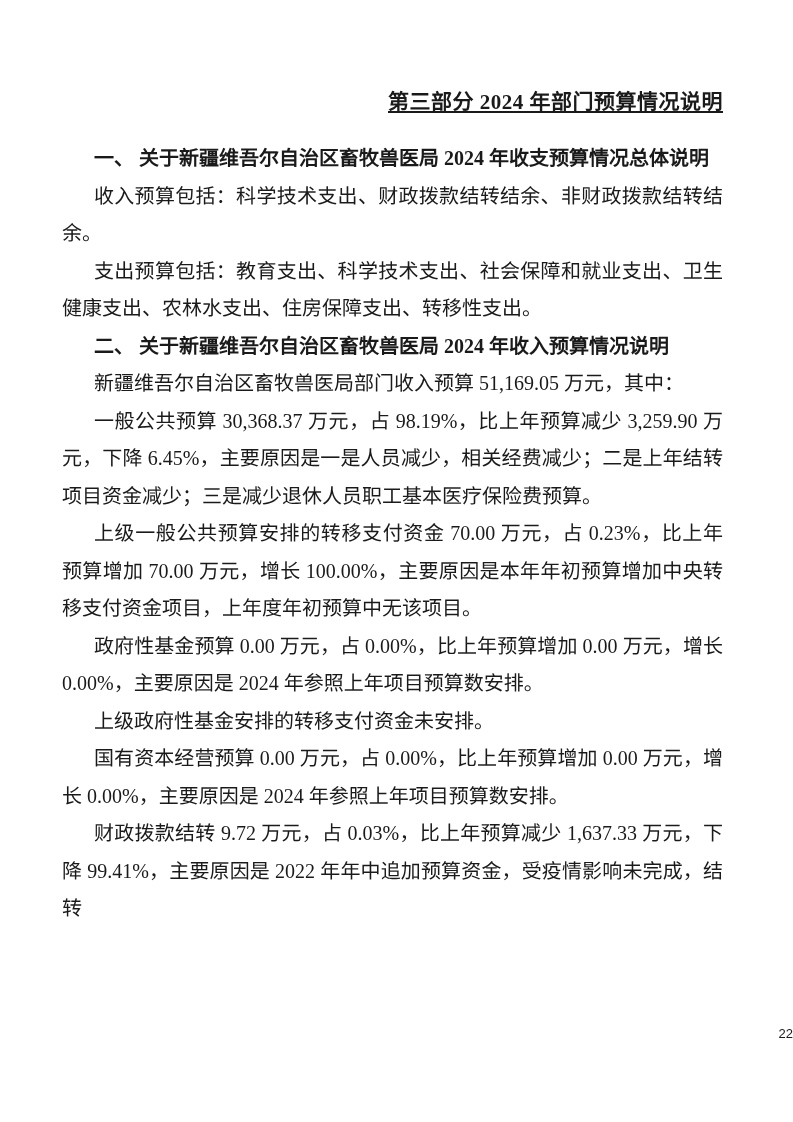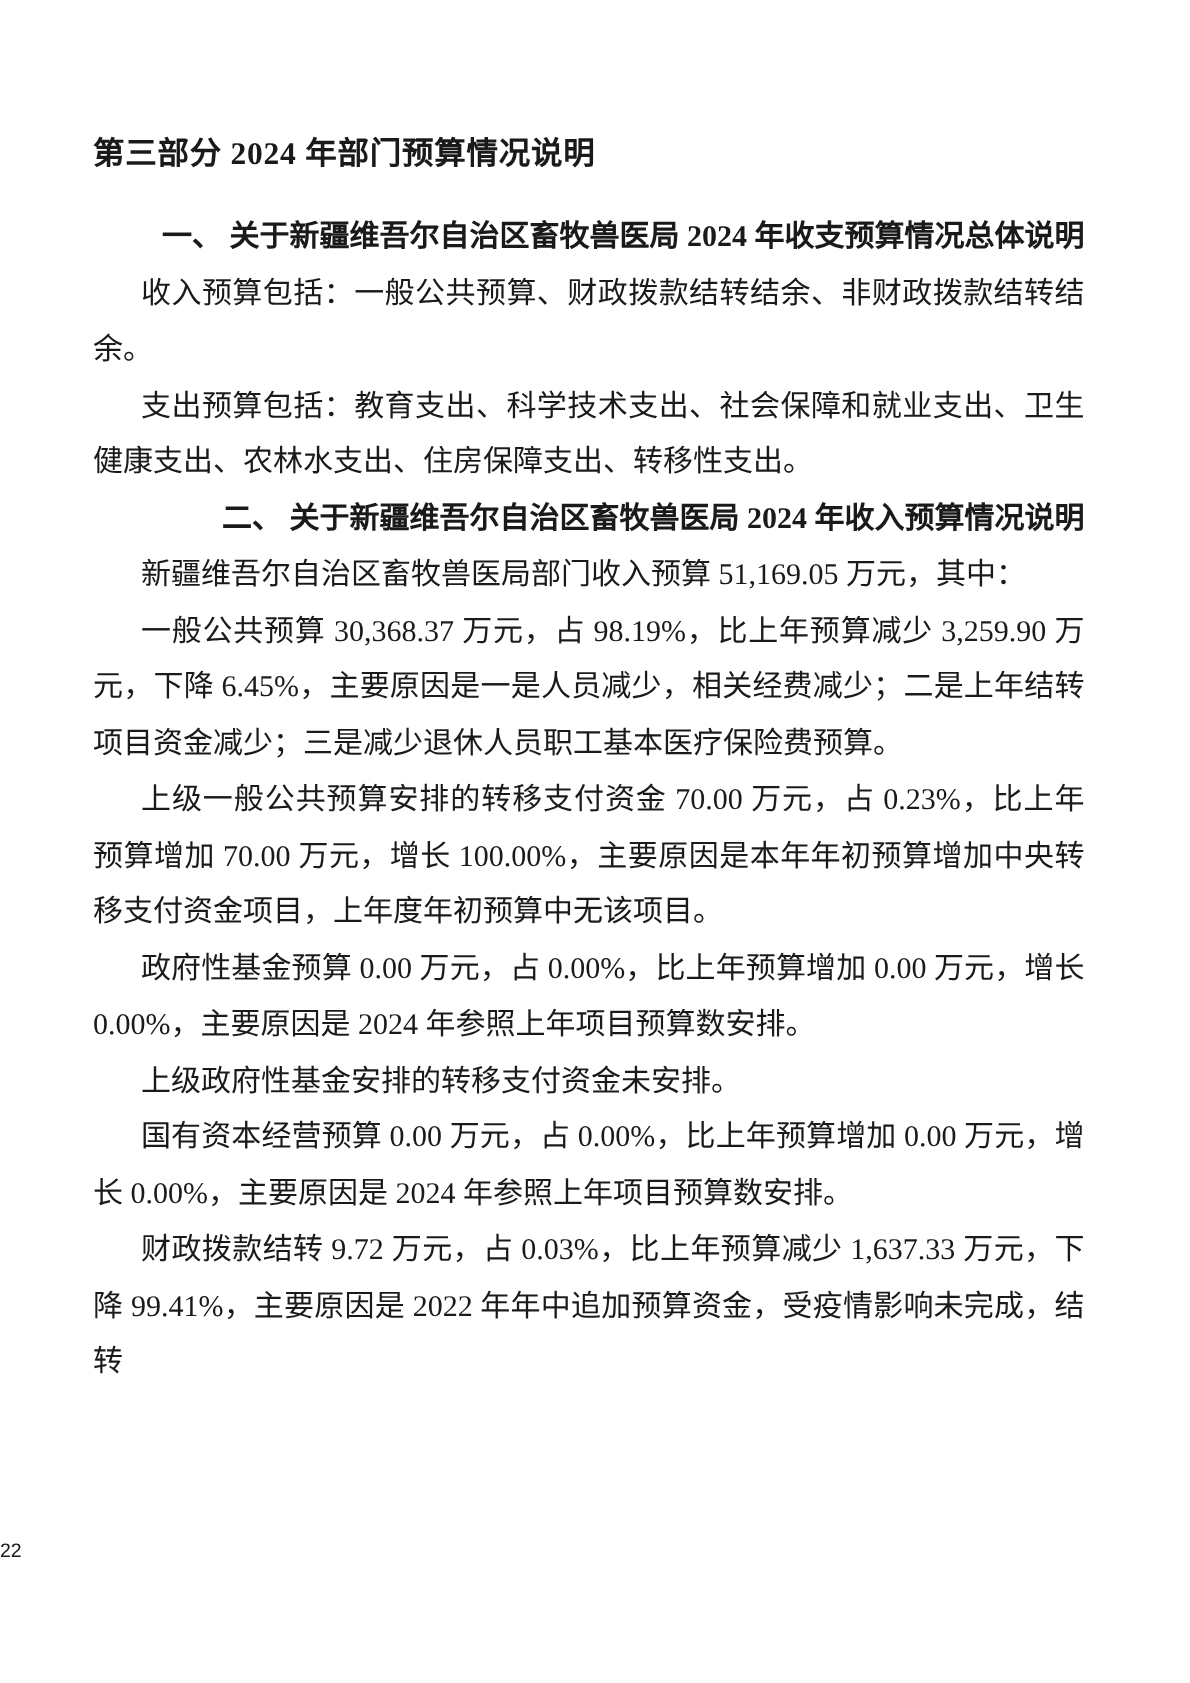--- a/index.html
+++ b/index.html
@@ -16,60 +16,61 @@
     font-family: "Liberation Serif", "DejaVu Serif", serif;
     color: #1a1a1a;
   }
   .content {
     padding: 88px 70px 0 62px; 
   }
   .doc-title {
     font-size: 21px;
     font-weight: bold;
     line-height: 28px;
-    text-align: left;
+    text-align: right;
     margin: 0 0 24px 0;
     letter-spacing: 0.5px;
+    text-decoration: underline;
   }
   .block {
     margin: 0;
     font-size: 20px;
     line-height: 37.5px;
     text-align: justify;
     text-indent: 32px;
     word-break: break-all;
   }
   .heading {
     font-weight: bold;
-    text-align: right;
+    text-align: left;
   }
   .page-number {
     position: absolute;
     left: 0;
     bottom: 80px;
     width: 100%;
-    text-align: left;
+    text-align: right;
     font-size: 13px;
     line-height: 16px;
     font-family: "Liberation Sans", "DejaVu Sans", sans-serif;
     color: #1a1a1a;
   }
 </style>
 </head>
 <body>
 
 <div class="page">
   <div class="content">
 
     <h1 class="doc-title">第三部分 2024 年部门预算情况说明</h1>
 
     <p class="block heading">一、 关于新疆维吾尔自治区畜牧兽医局 2024 年收支预算情况总体说明</p>
 
 
-    <p class="block">收入预算包括：一般公共预算、财政拨款结转结余、非财政拨款结转结余。</p>
+    <p class="block">收入预算包括：科学技术支出、财政拨款结转结余、非财政拨款结转结余。</p>
 
     <p class="block">支出预算包括：教育支出、科学技术支出、社会保障和就业支出、卫生健康支出、农林水支出、住房保障支出、转移性支出。</p>
 
     <p class="block heading">二、 关于新疆维吾尔自治区畜牧兽医局 2024 年收入预算情况说明</p>
 
     <p class="block">新疆维吾尔自治区畜牧兽医局部门收入预算 51,169.05 万元，其中：</p>
 
     <p class="block">一般公共预算 30,368.37 万元，占 98.19%，比上年预算减少 3,259.90 万元，下降 6.45%，主要原因是一是人员减少，相关经费减少；二是上年结转项目资金减少；三是减少退休人员职工基本医疗保险费预算。</p>
 
     <p class="block">上级一般公共预算安排的转移支付资金 70.00 万元，占 0.23%，比上年预算增加 70.00 万元，增长 100.00%，主要原因是本年年初预算增加中央转移支付资金项目，上年度年初预算中无该项目。</p>

